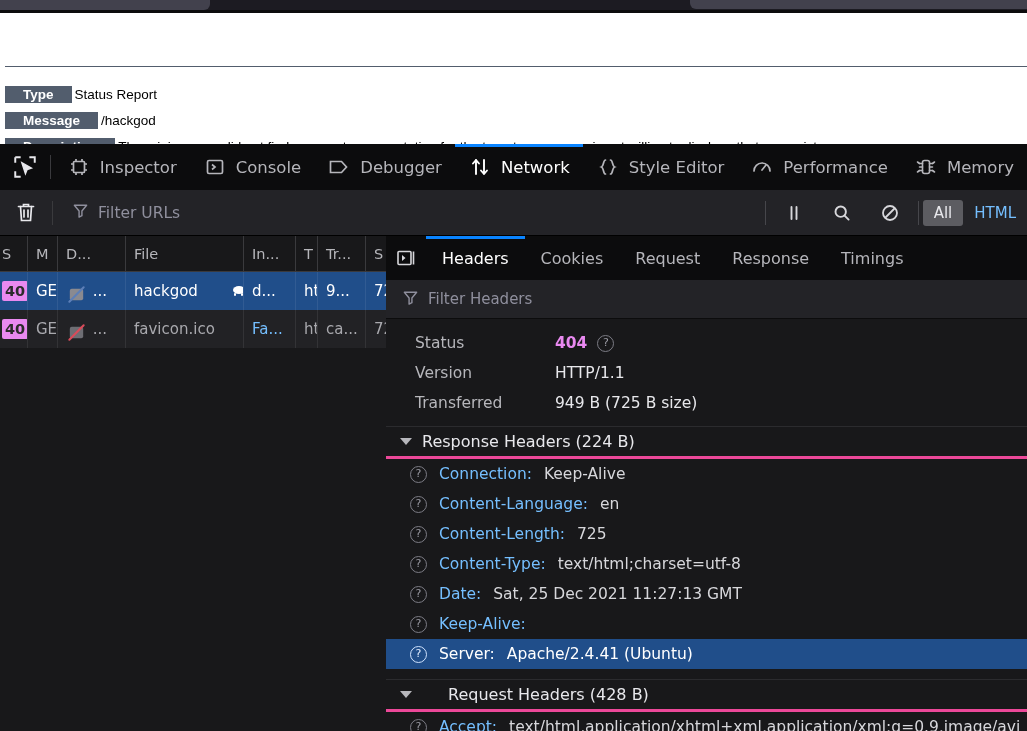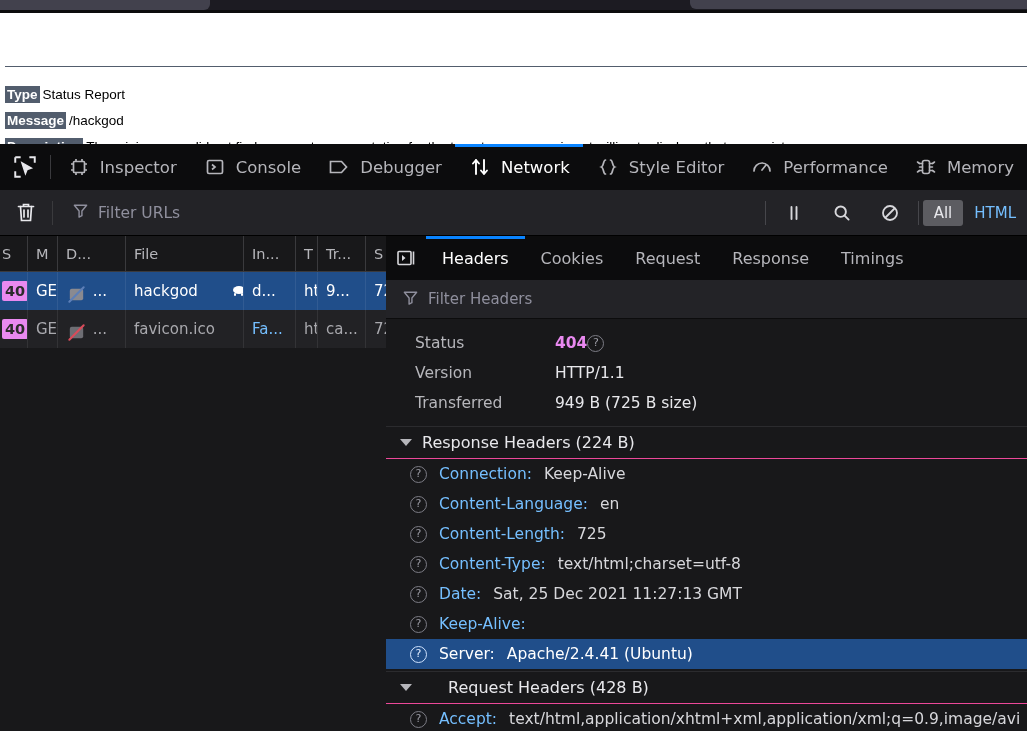--- a/index.html
+++ b/index.html
@@ -18,21 +18,21 @@
   .chrome-gap { position:absolute; top:10px; left:0; width:1027px; height:3px; background:#0c0c0d; }
 
   
   .page { position:absolute; top:13px; left:0; width:1027px; height:131px; background:#ffffff; overflow:hidden;
           font-family:"Liberation Sans", sans-serif; }
   .page h1 { position:absolute; top:9px; left:5px; width:1020px; height:32px;
              background:#525D6D; color:#ffffff; font-size:24px; font-weight:bold;
              line-height:32px; padding-left:4px; letter-spacing:-0.1px; }
   .page hr { position:absolute; top:53px; left:5px; width:1022px; height:1px; background:#525D6D; border:0; }
   .page .row { position:absolute; left:5px; font-size:13.5px; color:#000; white-space:nowrap; }
-  .page .row b { background:#525D6D; color:#ffffff; font-weight:bold; padding:1px 2px; margin-right:3px; }
+  .page .row b { background:#525D6D; color:#ffffff; font-weight:bold; padding:1px 18px; margin-right:3px; }
   .r1 { top:74px; }
   .r2 { top:100px; }
   .r3 { top:126px; }
 
   
   .devtools { position:absolute; top:144px; left:0; width:1027px; height:587px; background:#0c0c0d;
               font-family:"DejaVu Sans", sans-serif; }
 
   
   .toolbar-top { position:absolute; top:0; left:0; width:1027px; height:46px; background:#0c0c0d;
@@ -93,25 +93,25 @@
              position:relative; white-space:nowrap; }
   .det-tab.active { color:#ffffff; }
   .det-tab.active::before { content:""; position:absolute; top:0; left:0; right:0; height:3px; background:#0a84ff; }
 
   .det-filter { height:39px; background:#232327; display:flex; align-items:center; gap:9px; padding-left:16px;
                 color:#8f8f9d; font-size:15px; border-bottom:1px solid #0c0c0d; }
 
   .summary { padding:9px 0 8px 0; }
   .sum-row { display:flex; align-items:center; height:30px; padding-left:29px; }
   .sum-lbl { width:140px; color:#b6b6bb; font-size:15.5px; }
-  .sum-val { color:#e8e8ec; font-size:15.5px; display:flex; align-items:center; }
+  .sum-val { color:#e8e8ec; font-size:15.5px; display:flex; align-items:center; gap:10px; }
   .sum-val .code404 { color:#e989f0; font-weight:bold; }
 
   .sect-hdr { height:33px; display:flex; align-items:center; gap:10px; padding-left:14px;
-              color:#e8e8ec; font-size:16px; border-bottom:1px solid #ec4899; border-top:1px solid #2b2b2e; }
+              color:#e8e8ec; font-size:16px; border-bottom:3px solid #ec4899; border-top:1px solid #2b2b2e; }
   .tri { width:0; height:0; border-left:6px solid transparent; border-right:6px solid transparent;
          border-top:7px solid #b6b6bb; }
 
   .hdr-row { height:30px; display:flex; align-items:center; gap:12px; padding-left:24px; font-size:15.5px; }
   .hdr-row.sel { background:#204e8a; }
   .hdr-name { color:#75bfff; }
   .hdr-row.sel .hdr-name { color:#ffffff; }
   .hdr-val { color:#d7d7db; }
   .hdr-row.sel .hdr-val { color:#ffffff; }
   .qmark { flex:0 0 17px; width:17px; height:17px; border:1.6px solid #7c7c85; border-radius:50%;
@@ -409,21 +409,21 @@
       <div class="hdr-row">
         <span class="qmark">?</span>
         <span class="hdr-name">Keep-Alive:</span>
       </div>
       <div class="hdr-row sel">
         <span class="qmark">?</span>
         <span class="hdr-name">Server:</span>
         <span class="hdr-val">Apache/2.4.41 (Ubuntu)</span>
       </div>
 
-      <div class="sect-hdr" style="margin-top:2px;gap:36px;">
+      <div class="sect-hdr" style="margin-top:10px;gap:36px;">
         <span class="tri"></span>
         <span>Request Headers (428 B)</span>
       </div>
 
       <div class="hdr-row truncate">
         <span class="qmark">?</span>
         <span class="hdr-name">Accept:</span>
         <span class="hdr-val">text/html,application/xhtml+xml,application/xml;q=0.9,image/avi</span>
       </div>
 

